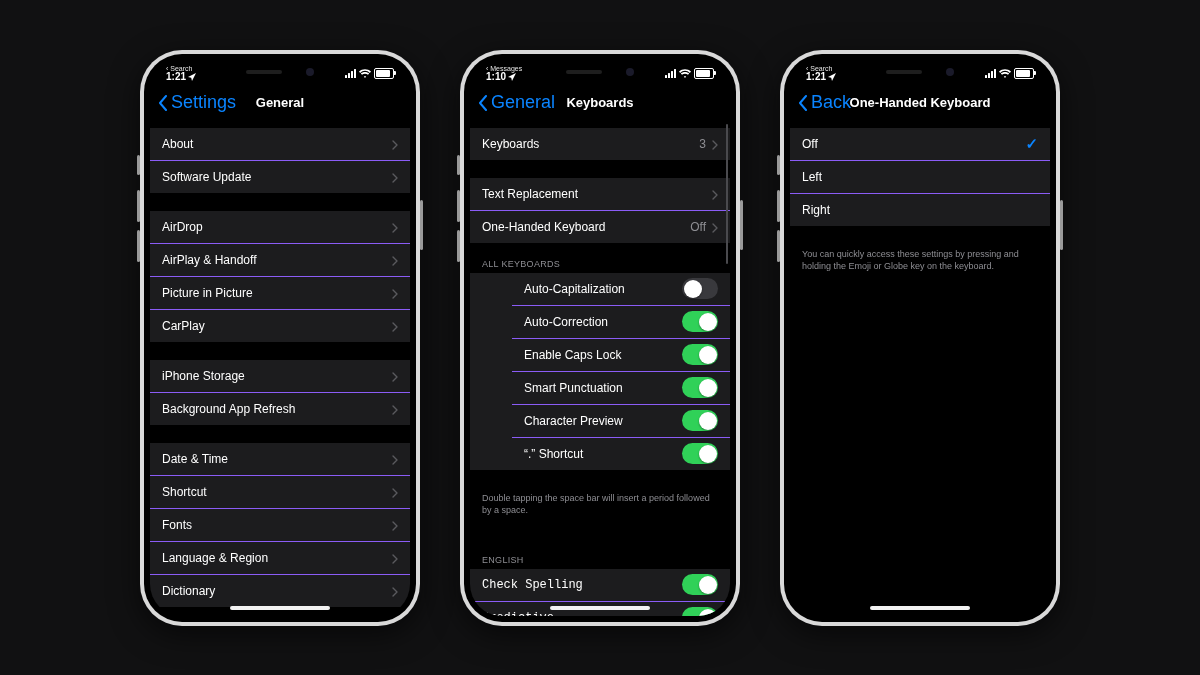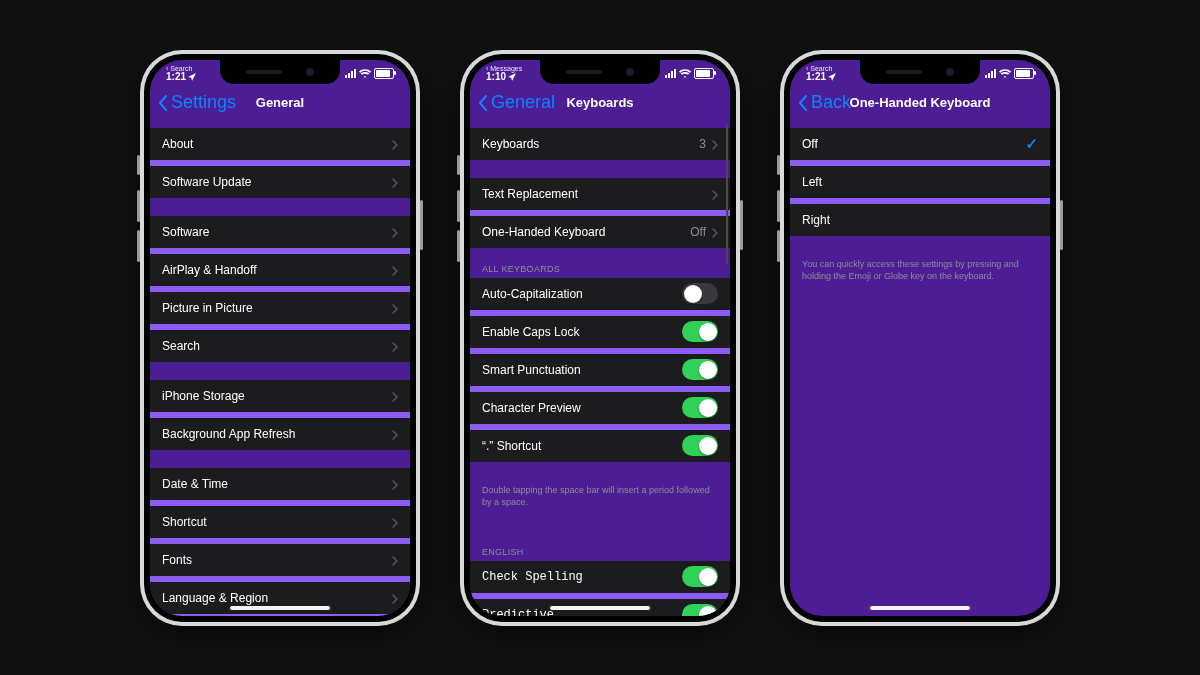--- a/index.html
+++ b/index.html
@@ -4,21 +4,21 @@
 <style>
   html,body{margin:0;padding:0;background:#111112;width:1200px;height:675px;font-family:-apple-system,Helvetica,Arial,sans-serif;overflow:hidden}
   .stage{position:relative;width:1200px;height:675px;display:flex;align-items:center;justify-content:center;gap:40px}
   .phone{position:relative;width:280px;height:576px;border-radius:42px;background:#d9d9d9;box-shadow:0 8px 30px rgba(0,0,0,.6)}
   .phone::before{content:"";position:absolute;inset:4px;border-radius:38px;background:#000}
   .buttons-left,.buttons-right{position:absolute;background:#9a9a9a}
   .vol1{left:-3px;top:140px;width:3px;height:32px;border-radius:2px}
   .vol2{left:-3px;top:180px;width:3px;height:32px;border-radius:2px}
   .mute{left:-3px;top:105px;width:3px;height:20px;border-radius:2px}
   .pwr{right:-3px;top:150px;width:3px;height:50px;border-radius:2px}
-  .screen{position:absolute;inset:10px;border-radius:32px;background:#4c1d95;overflow:hidden}
+  .screen{position:absolute;inset:10px;border-radius:32px;background:#000000;overflow:hidden}
   .notch{position:absolute;left:50%;top:0;transform:translateX(-50%);width:120px;height:24px;background:#000;border-bottom-left-radius:14px;border-bottom-right-radius:14px;z-index:5;display:flex;align-items:center;justify-content:center;gap:24px}
   .speaker{width:36px;height:4px;border-radius:2px;background:#1e1e1e}
   .cam{width:8px;height:8px;border-radius:50%;background:#1a1a2a}
   .statusbar{position:absolute;top:4px;left:0;right:0;height:20px;display:flex;align-items:center;justify-content:space-between;padding:0 16px;color:#fff;font-size:10px;font-weight:600;z-index:6}
   .sb-left{display:flex;align-items:center;gap:3px}
   .sb-left .bc{font-size:8px;font-weight:400;display:flex;align-items:center;gap:1px}
   .sb-right{display:flex;align-items:center;gap:3px}
   .signal{display:flex;align-items:flex-end;gap:1px}
   .signal span{width:2px;background:#fff;border-radius:.5px}
   .signal span:nth-child(1){height:3px}.signal span:nth-child(2){height:5px}.signal span:nth-child(3){height:7px}.signal span:nth-child(4){height:9px}
@@ -31,21 +31,21 @@
   .loc svg{width:8px;height:8px;fill:#fff;transform:rotate(0deg)}
   .navbar{position:absolute;top:26px;left:0;right:0;height:34px;display:flex;align-items:center;color:#fff;z-index:4}
   .nav-back{position:absolute;left:8px;display:flex;align-items:center;color:#0a84ff;font-size:18px}
   .nav-back svg{width:10px;height:16px;fill:#0a84ff;margin-right:3px}
   .nav-title{flex:1;text-align:center;font-size:13px;font-weight:600}
   .content{position:absolute;top:60px;left:0;right:0;bottom:0;overflow:hidden}
   .group{margin-top:18px;background:#1c1c1e;display:flex;flex-direction:column}
   .group.first{margin-top:8px}
   .section-label{color:#8e8e93;font-size:9px;text-transform:uppercase;letter-spacing:.3px;padding:16px 12px 4px 12px}
   .footer-label{color:#8e8e93;font-size:9px;padding:22px 12px;line-height:1.4}
-  .row{height:32px;display:flex;align-items:center;padding:0 12px;border-bottom:6px solid #8b5cf6;color:#fff;font-size:12px}
+  .row{height:32px;display:flex;align-items:center;padding:0 12px;border-bottom:1px solid #8b5cf6;color:#fff;font-size:12px}
   .row:last-child{border-bottom:none}
   .row .label{flex:1}
   .row .detail{color:#8e8e93;margin-right:6px;font-size:12px}
   .chevron{width:6px;height:10px}
   .chevron svg{width:6px;height:10px;fill:#5a5a5e}
   .check{color:#0a84ff;font-size:15px;font-weight:700}
   .toggle{width:36px;height:21px;border-radius:11px;position:relative}
   .toggle.on{background:#30d158}
   .toggle.off{background:#39393d}
   .toggle .knob{position:absolute;top:1.5px;width:18px;height:18px;border-radius:50%;background:#fff;box-shadow:0 1px 2px rgba(0,0,0,.4)}
@@ -114,39 +114,39 @@
             </div>
             <div class="row">
               <div class="label">Software Update</div>
               <div class="chevron"><svg viewBox="0 0 6 10">
                   <path d="M1 1l4 4-4 4" stroke="#5a5a5e" stroke-width="1.4" fill="none" stroke-linecap="round" stroke-linejoin="round"></path>
                 </svg></div>
             </div>
           </div>
           <div class="group">
             <div class="row">
-              <div class="label">Software</div>
+              <div class="label">AirDrop</div>
               <div class="chevron"><svg viewBox="0 0 6 10">
                   <path d="M1 1l4 4-4 4" stroke="#5a5a5e" stroke-width="1.4" fill="none" stroke-linecap="round" stroke-linejoin="round"></path>
                 </svg></div>
             </div>
             <div class="row">
               <div class="label">AirPlay &amp; Handoff</div>
               <div class="chevron"><svg viewBox="0 0 6 10">
                   <path d="M1 1l4 4-4 4" stroke="#5a5a5e" stroke-width="1.4" fill="none" stroke-linecap="round" stroke-linejoin="round"></path>
                 </svg></div>
             </div>
             <div class="row">
               <div class="label">Picture in Picture</div>
               <div class="chevron"><svg viewBox="0 0 6 10">
                   <path d="M1 1l4 4-4 4" stroke="#5a5a5e" stroke-width="1.4" fill="none" stroke-linecap="round" stroke-linejoin="round"></path>
                 </svg></div>
             </div>
             <div class="row">
-              <div class="label">Search</div>
+              <div class="label">CarPlay</div>
               <div class="chevron"><svg viewBox="0 0 6 10">
                   <path d="M1 1l4 4-4 4" stroke="#5a5a5e" stroke-width="1.4" fill="none" stroke-linecap="round" stroke-linejoin="round"></path>
                 </svg></div>
             </div>
           </div>
           <div class="group">
             <div class="row">
               <div class="label">iPhone Storage</div>
               <div class="chevron"><svg viewBox="0 0 6 10">
                   <path d="M1 1l4 4-4 4" stroke="#5a5a5e" stroke-width="1.4" fill="none" stroke-linecap="round" stroke-linejoin="round"></path>
@@ -260,24 +260,30 @@
             </div>
             <div class="row">
               <div class="label">One-Handed Keyboard</div>
               <div class="detail">Off</div>
               <div class="chevron"><svg viewBox="0 0 6 10">
                   <path d="M1 1l4 4-4 4" stroke="#5a5a5e" stroke-width="1.4" fill="none" stroke-linecap="round" stroke-linejoin="round"></path>
                 </svg></div>
             </div>
           </div>
           <div class="section-label">ALL KEYBOARDS</div>
-          <div class="group" style="margin-top: 0px;">
+          <div class="group" style="margin-top: 0px; padding-left: 42px;">
             <div class="row">
               <div class="label">Auto-Capitalization</div>
               <div class="toggle off">
+                <div class="knob"></div>
+              </div>
+            </div>
+            <div class="row">
+              <div class="label">Auto-Correction</div>
+              <div class="toggle on">
                 <div class="knob"></div>
               </div>
             </div>
             <div class="row">
               <div class="label">Enable Caps Lock</div>
               <div class="toggle on">
                 <div class="knob"></div>
               </div>
             </div>
             <div class="row">

